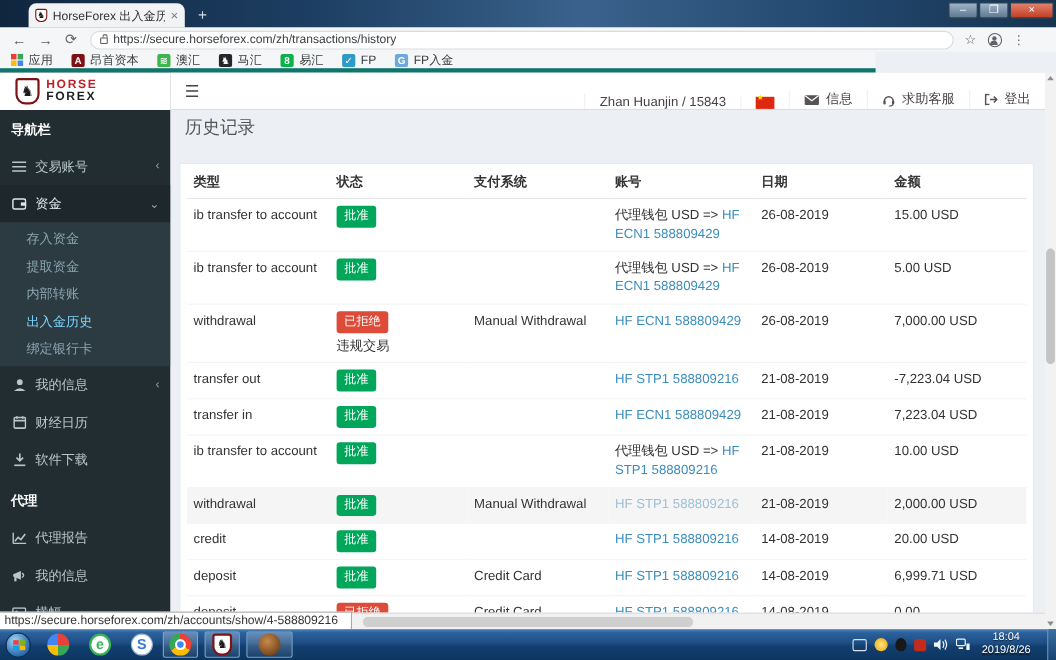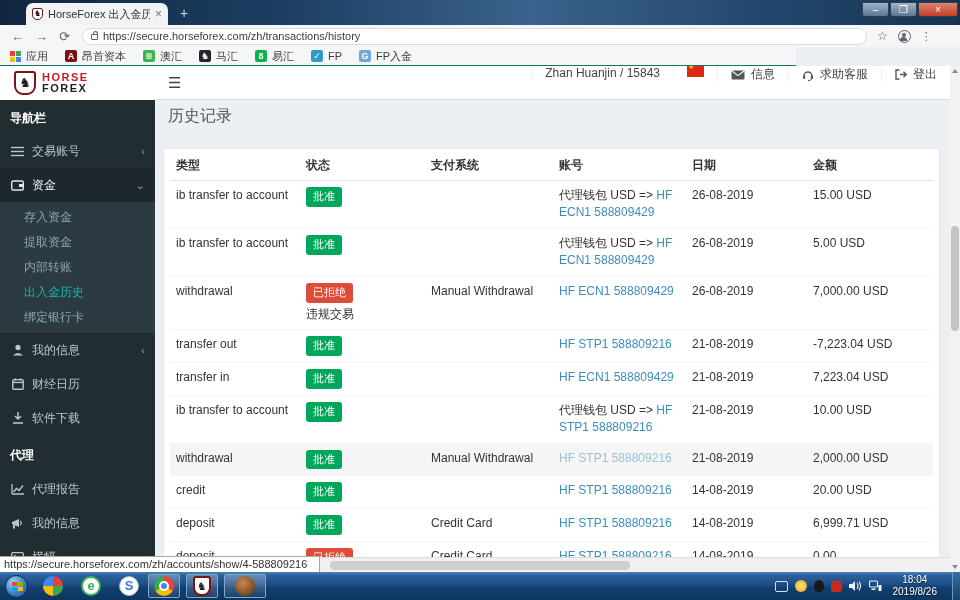--- a/index.html
+++ b/index.html
@@ -33,21 +33,21 @@
     border:1px solid #5f6368; border-bottom:none; border-radius:3px 3px 0 0; }
   .tool-right { display:flex; align-items:center; gap:10px; margin-left:10px; }
   .star { color:#5f6368; font-size:12px; }
   .avatar { width:13px; height:13px; border-radius:50%; border:1.5px solid #5f6368; position:relative; }
   .avatar:before { content:""; position:absolute; left:3px; top:2px; width:4px; height:4px; border-radius:50%; background:#5f6368; }
   .avatar:after { content:""; position:absolute; left:1.5px; top:6.5px; width:7px; height:4px; border-radius:4px 4px 0 0; background:#5f6368; }
   .dots { color:#5f6368; font-size:11px; letter-spacing:0; }
 
   
   .bookmarks { position:absolute; left:0; top:47px; width:796px; height:19px; background:#f5f6f7;
-    border-bottom:1px solid #0f766e; display:flex; align-items:center; gap:17px; padding-left:10px; }
+    border-bottom:4px solid #0f766e; display:flex; align-items:center; gap:17px; padding-left:10px; }
   .bm { display:flex; align-items:center; gap:5px; color:#3c4043; font-size:11px; white-space:nowrap; }
   .apps-grid { width:11px; height:11px; display:grid; grid-template-columns:5px 5px; grid-template-rows:5px 5px; gap:1px; }
   .apps-grid i { display:block; }
   .bm-ic { width:12px; height:12px; border-radius:2px; color:#fff; font-size:9px; line-height:12px; text-align:center; font-weight:bold; }
 
   
   .viewport { position:absolute; left:0; top:66px; width:950px; height:491px; overflow:hidden; }
 
   .sidebar { position:absolute; left:0; top:0; width:155px; height:491px; background:#222d32; }
   .brandbox { height:34px; background:#fff; display:flex; align-items:center; gap:6px; padding-left:14px; }
@@ -56,27 +56,27 @@
   .brandtext { line-height:1; }
   .brandtext .t1 { color:#c01f25; font-weight:bold; font-size:11px; letter-spacing:1.5px;text-align:center; }
   .brandtext .t2 { color:#1f1f1f; font-weight:bold; font-size:11px; letter-spacing:1.5px; }
   .nav-header { color:#ffffff; font-weight:bold; font-size:12px; padding:10px 10px 7px; }
   .sitem { display:flex; align-items:center; height:34px; padding:0 10px; color:#b8c7ce; font-size:12px; }
   .sitem .ic { width:15px; margin-right:7px; display:flex; justify-content:center; color:#b8c7ce; }
   .sitem .chev { margin-left:auto; color:#8aa4af; font-size:11px; }
   .sitem.parent-active { background:#1e282c; color:#e6eef1; }
   .submenu { background:#2c3b41; padding:3px 0; }
   .subitem { display:flex; align-items:center; height:25px; padding-left:24px; color:#8aa4af; font-size:12px; }
-  .subitem.active { color:#14b8a6; }
+  .subitem.active { color:#7dd3fc; }
   .agent-header { color:#ffffff; font-weight:bold; font-size:12px; padding:12px 10px 8px; }
 
   .apph { position:absolute; left:155px; top:0; width:795px; height:34px; background:#fff;
     border-bottom:1px solid #d9dee4; display:flex; align-items:center; }
   .burger { margin-left:13px; color:#444; font-size:15px; }
-  .apph-right { margin-left:auto; display:flex; align-items:flex-start; height:100%; }
+  .apph-right { margin-left:auto; display:flex; align-items:flex-end; height:100%; }
   .hitem { display:flex; align-items:center; gap:6px; padding:0 13px; border-left:1px solid #f0f0f0;
     color:#444; font-size:12px; white-space:nowrap; }
   .flag { width:17px; height:11px; background:#de2910; position:relative; }
   .flag:before { content:"★"; position:absolute; left:1px; top:-3px; color:#ffde00; font-size:7px; }
   .hic { color:#555; font-size:12px; display:flex; }
 
   .content { position:absolute; left:155px; top:34px; width:795px; height:587px; background:#ecf0f5; }
   .page-title { color:#555; font-size:16px; font-weight:normal; padding:6px 0 8px 13px; }
   .box { position:absolute; left:8px; top:48px; right:10px; height:424px; background:#fff;
     border:1px solid #e7eaee; border-radius:2px; padding:0 6px 4px; overflow:hidden; }

